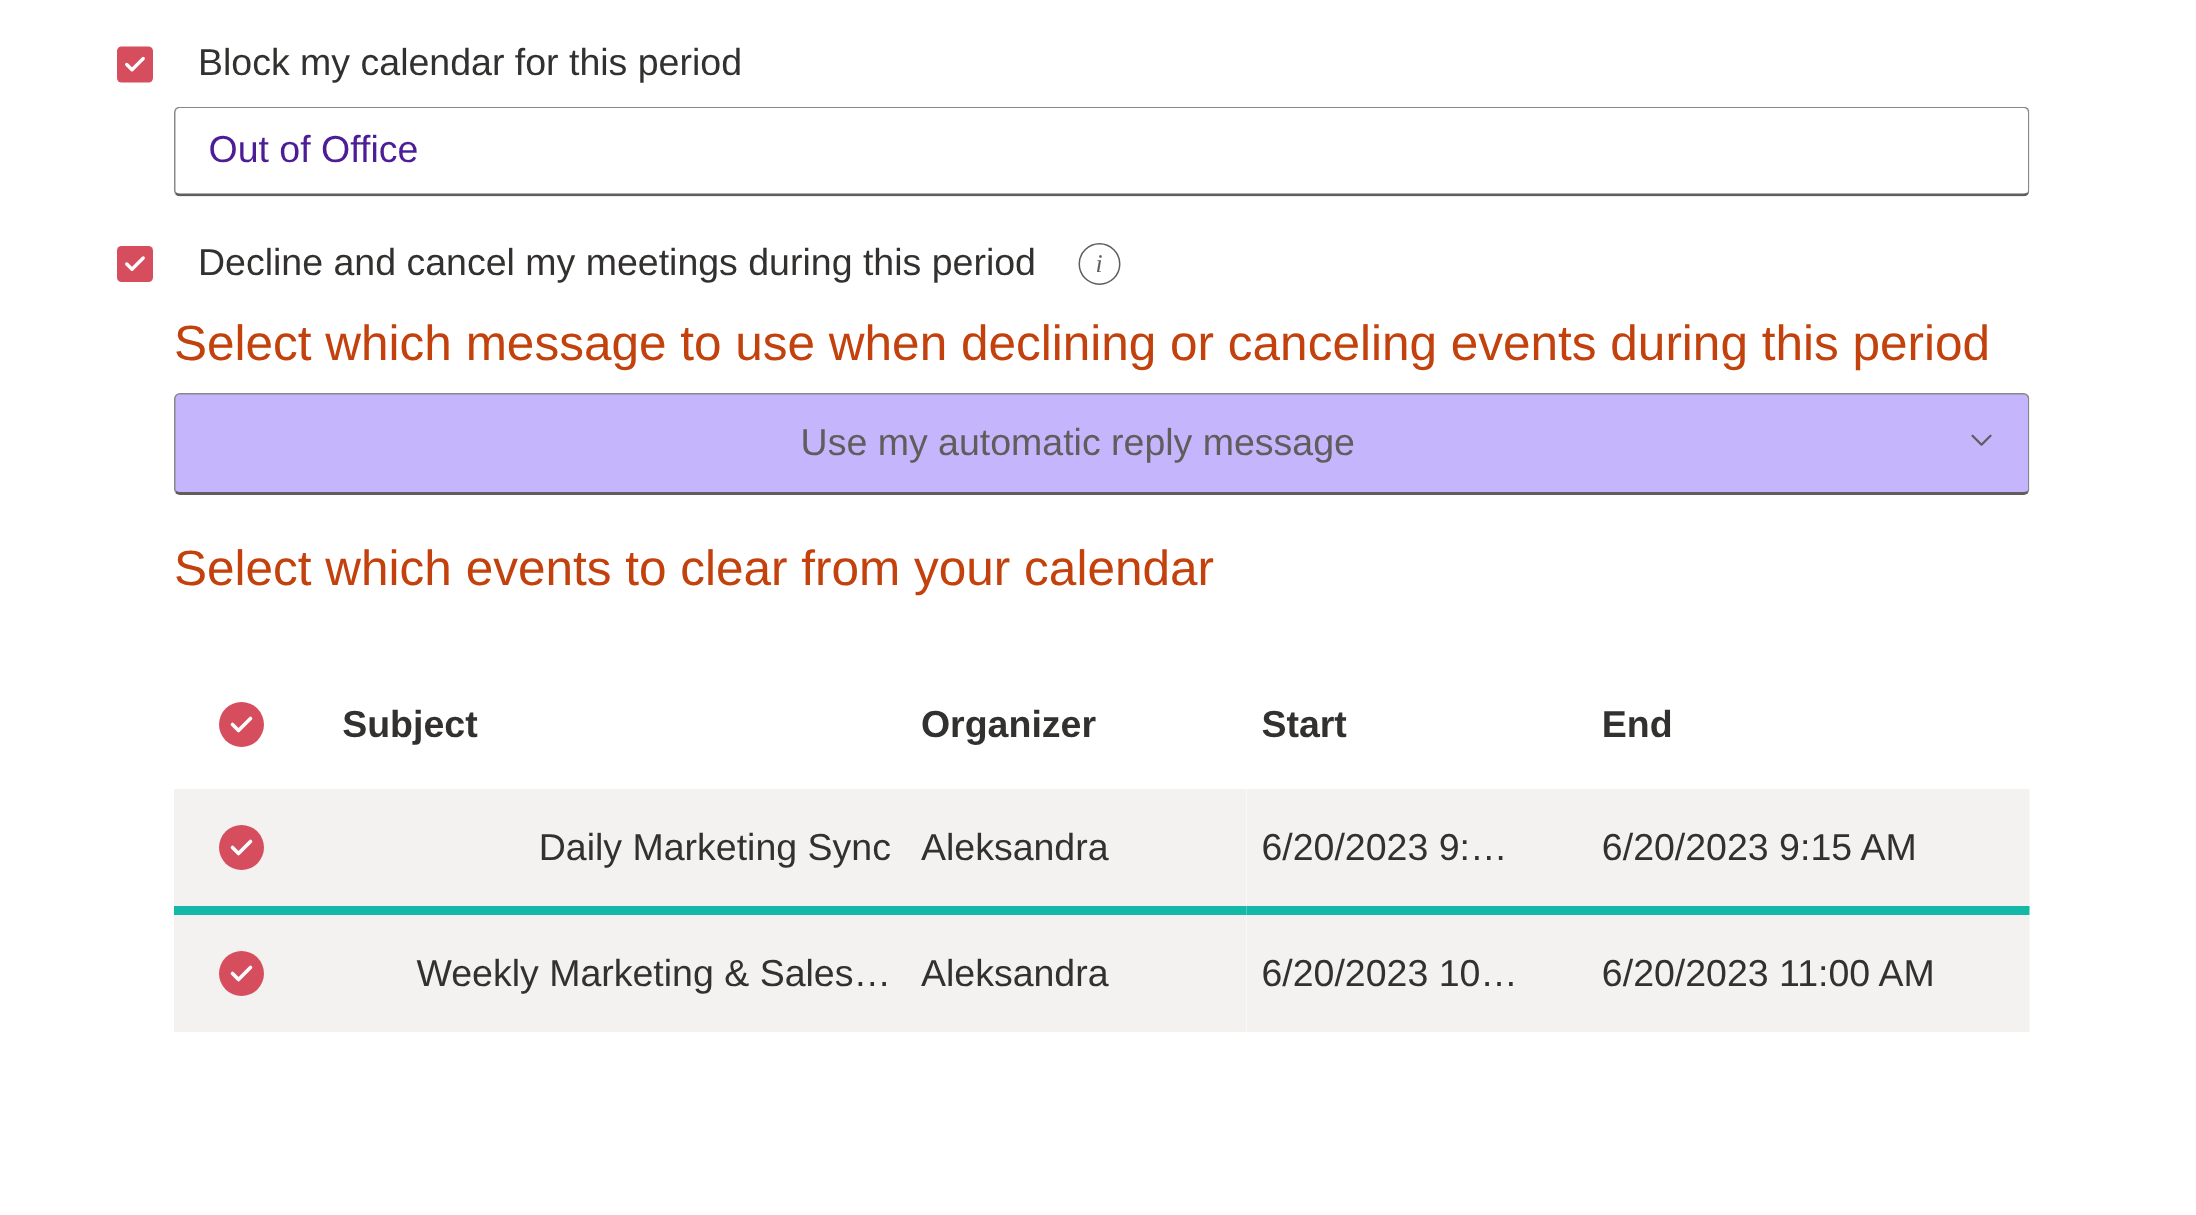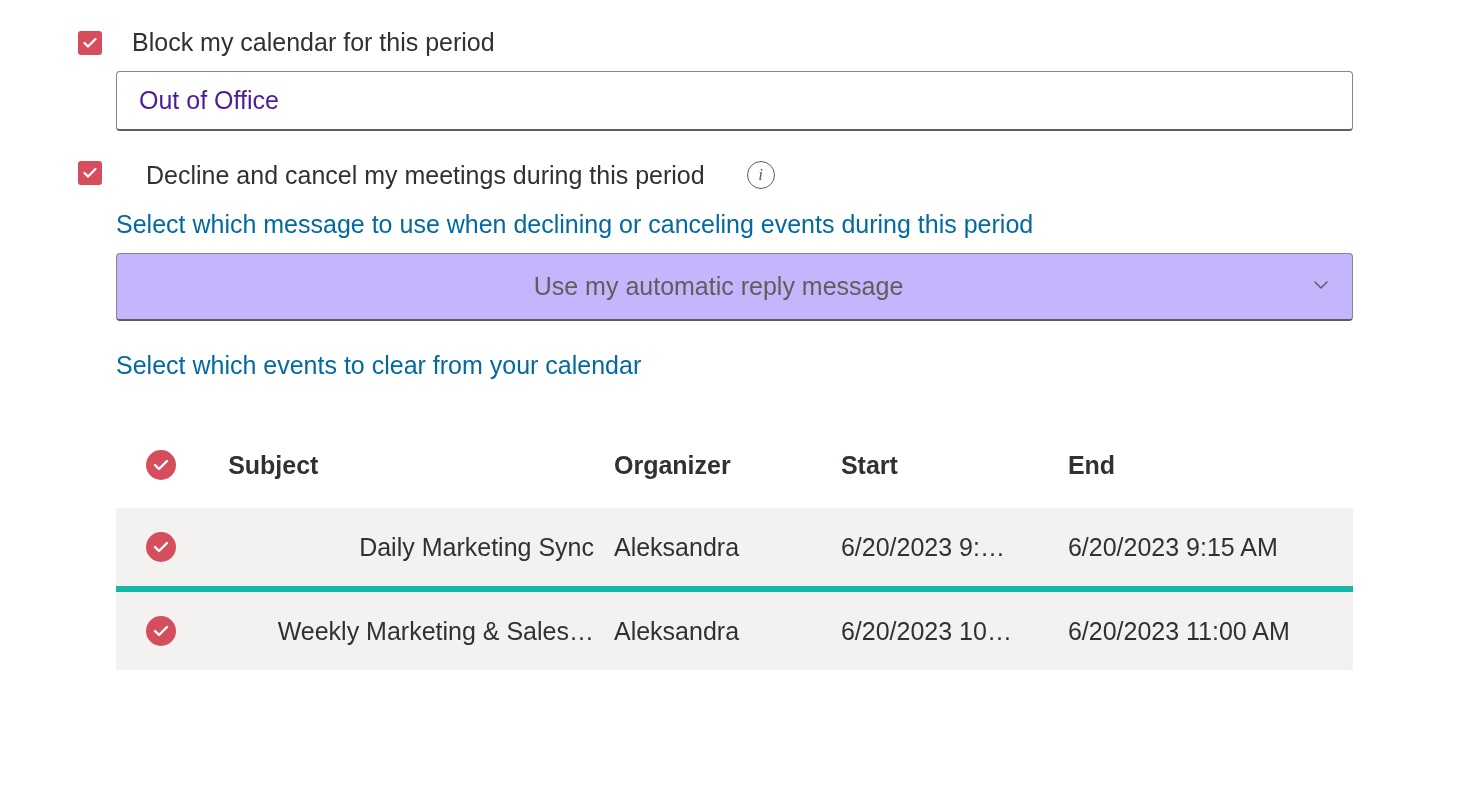--- a/index.html
+++ b/index.html
@@ -47,42 +47,42 @@
     border-bottom: 2px solid #605e5c;
     border-radius: 4px;
     padding: 0 22px;
     font-size: 25px;
     color: #4c1d95;
     outline: none;
     font-family: inherit;
   }
   .row-with-info {
     display: flex;
-    align-items: flex-start;
-    gap: 44px;
+    align-items: center;
+    gap: 30px;
     margin-top: 28px;
   }
   .info-icon {
     width: 28px;
     height: 28px;
     border: 1.5px solid #605e5c;
     border-radius: 50%;
     display: flex;
     align-items: center;
     justify-content: center;
     font-style: italic;
     font-family: Georgia, serif;
     font-size: 17px;
     color: #605e5c;
     margin-left: -2px;
     cursor: pointer;
   }
   .sub-label {
-    font-size: 25px;
-    color: #0369a1;
+    font-size: 33px;
+    color: #c2410c;
     margin: 20px 0 14px 38px;
   }
   .select-wrap {
     margin: 0 0 30px 38px;
     position: relative;
   }
   .select {
     width: 100%;
     height: 68px;
     border: 1px solid #8a8886;

